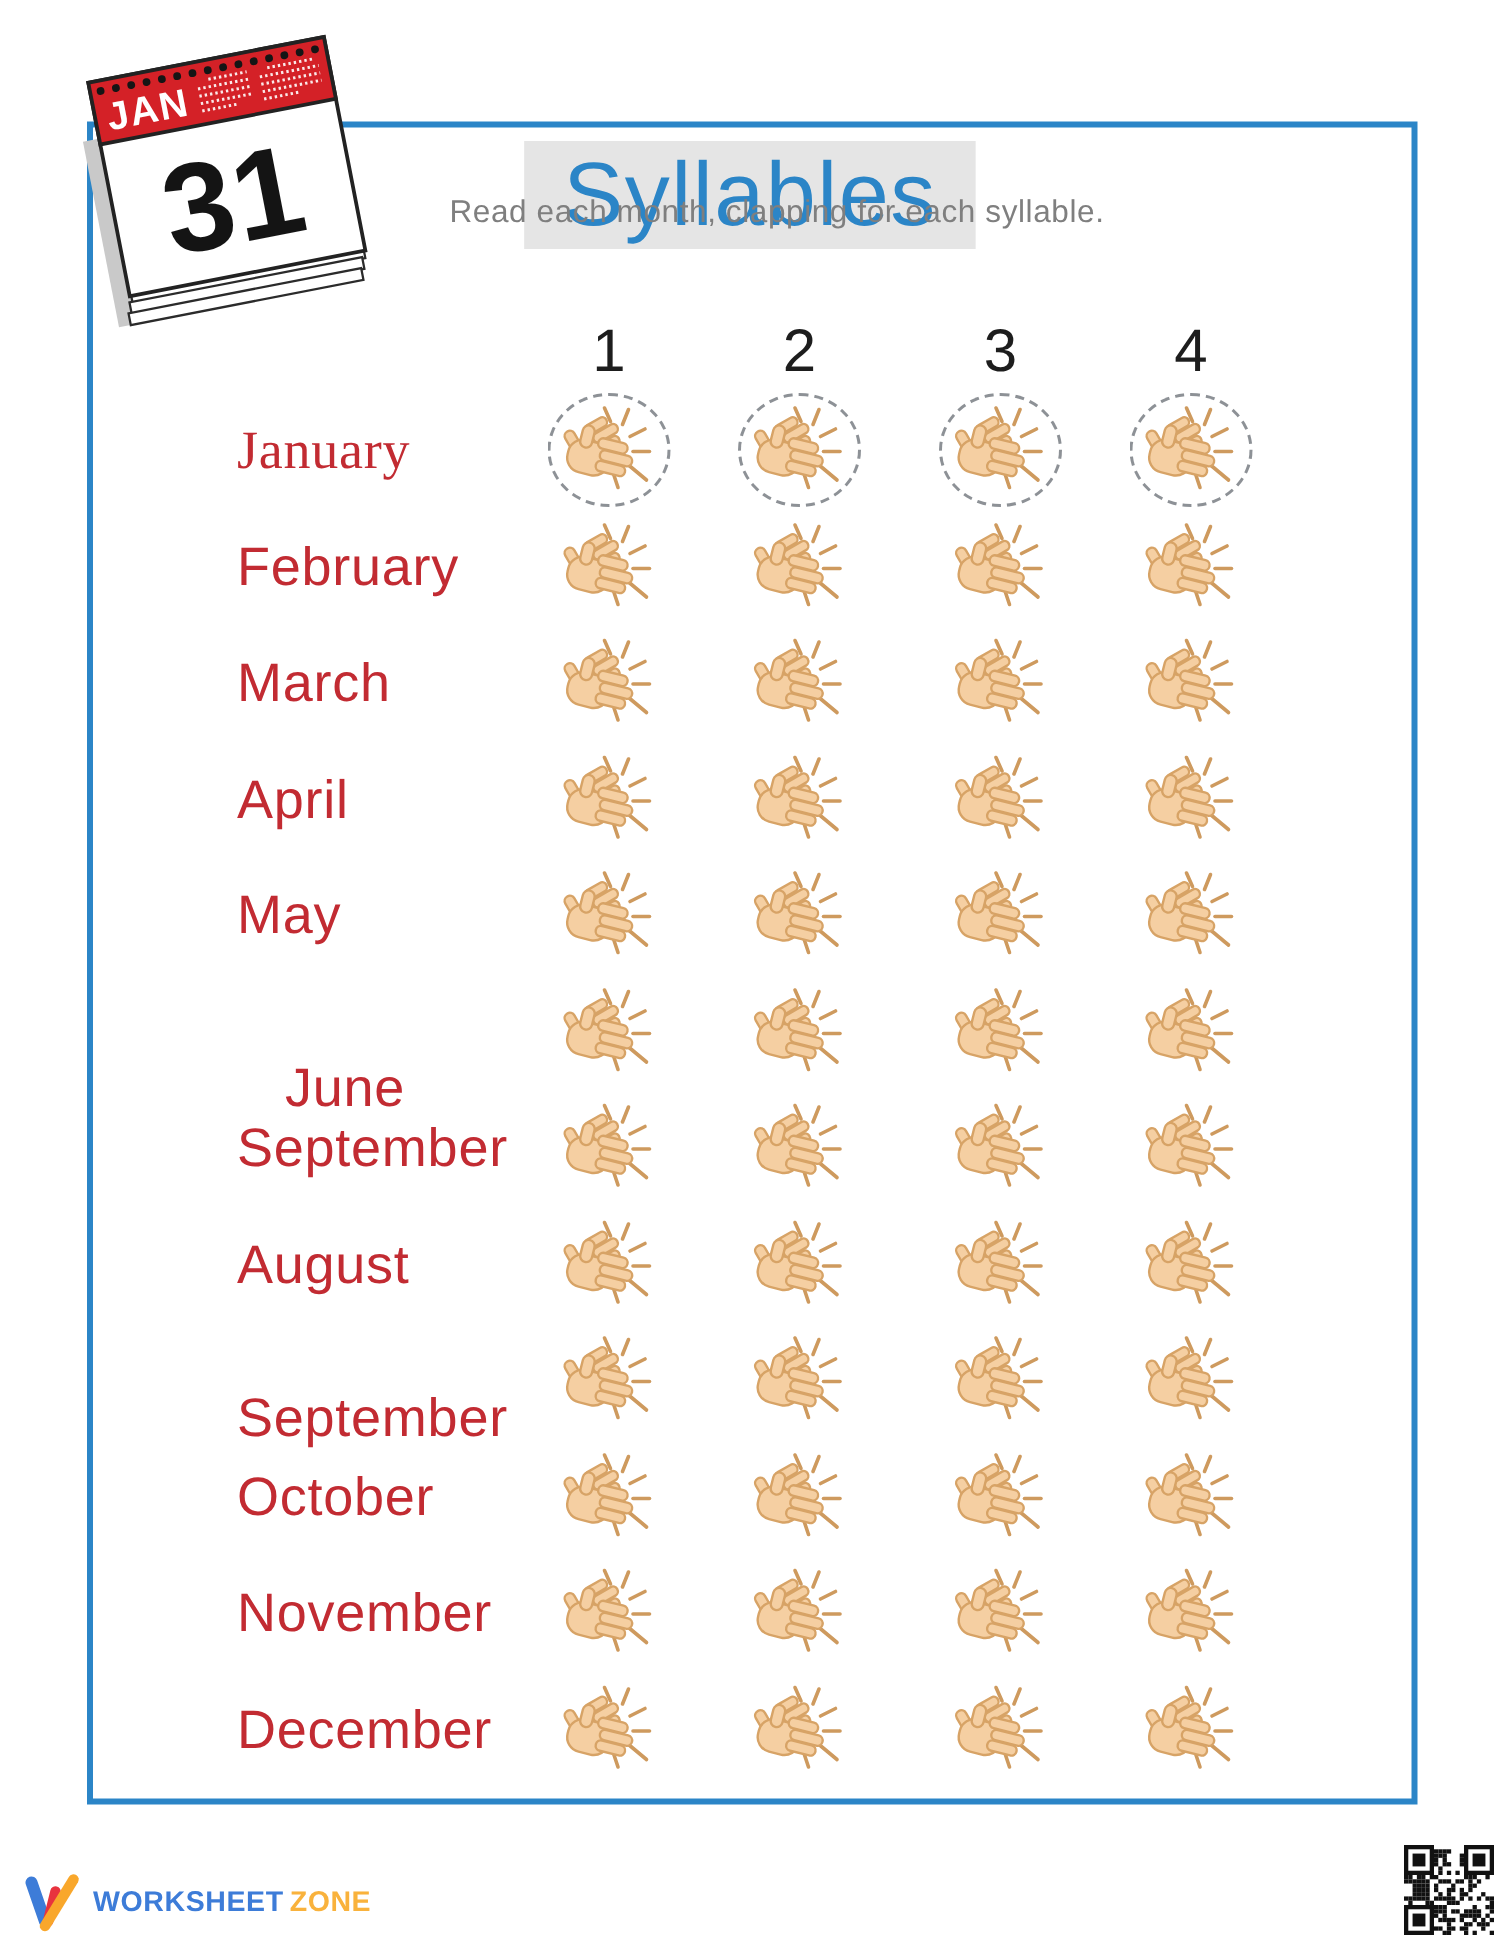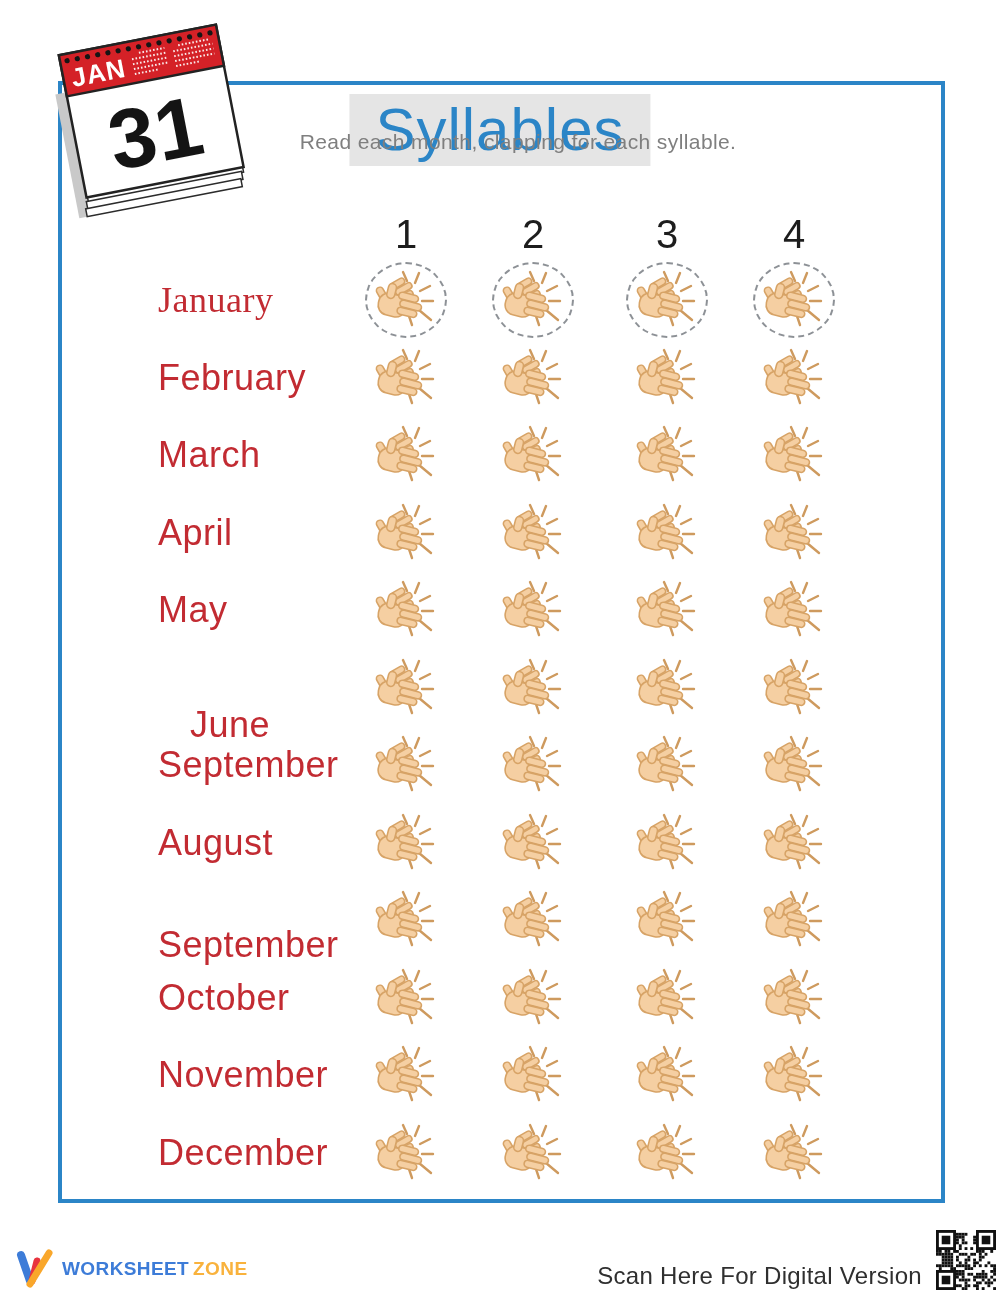--- a/index.html
+++ b/index.html
@@ -423,21 +423,20 @@
     <svg width="38" height="42" viewBox="0 0 38 42">
       <path d="M5 7 L14 33" stroke="#3D7CD8" stroke-width="8" stroke-linecap="round" fill="none"></path>
       <path d="M21 13 L16 33" stroke="#E8333E" stroke-width="7" stroke-linecap="round" fill="none"></path>
       <path d="M14 36 L33 5" stroke="#F9A72B" stroke-width="7" stroke-linecap="round" fill="none"></path>
     </svg>
     <span class="brand-text">
       <span class="brand-word1">WORKSHEET</span><span class="brand-word2">ZONE</span>
     </span>
   </div>
 
-  <div class="scan-text">Scan Here For Digital Version</div>
 
   <svg class="qr" id="qr-svg" viewBox="0 0 21 21">
       <rect width="21" height="21" fill="#fff"></rect>
       <rect x="7" y="1" width="1" height="1" fill="#111"></rect>
       <rect x="8" y="1" width="1" height="1" fill="#111"></rect>
       <rect x="9" y="1" width="1" height="1" fill="#111"></rect>
       <rect x="10" y="1" width="1" height="1" fill="#111"></rect>
       <rect x="7" y="2" width="1" height="1" fill="#111"></rect>
       <rect x="8" y="2" width="1" height="1" fill="#111"></rect>
       <rect x="9" y="2" width="1" height="1" fill="#111"></rect>

